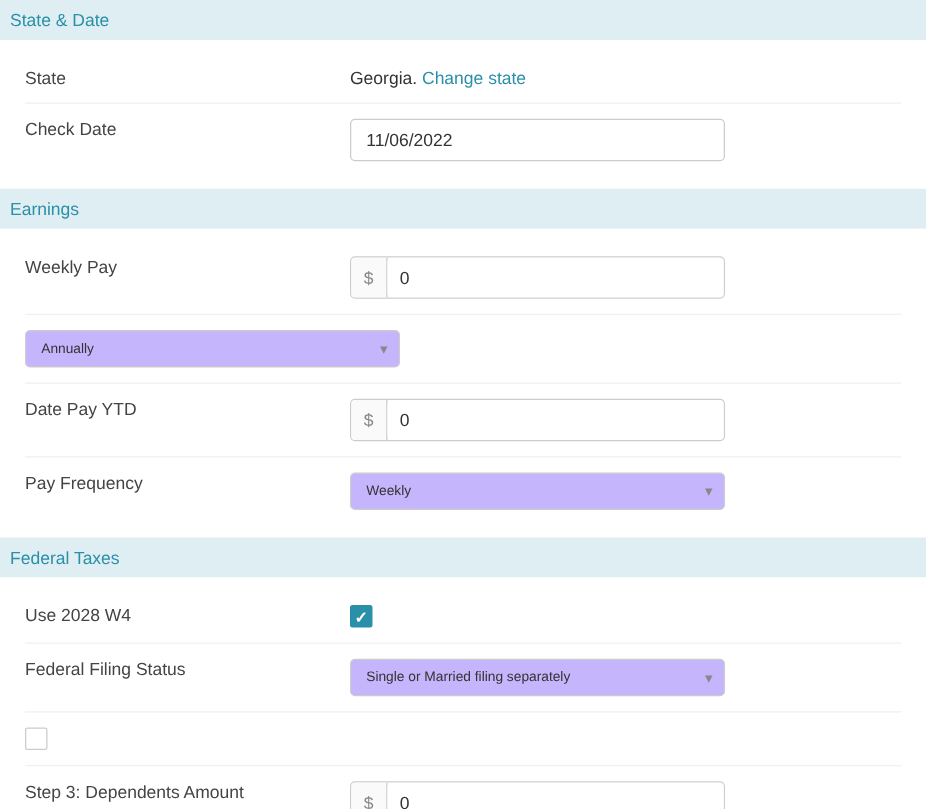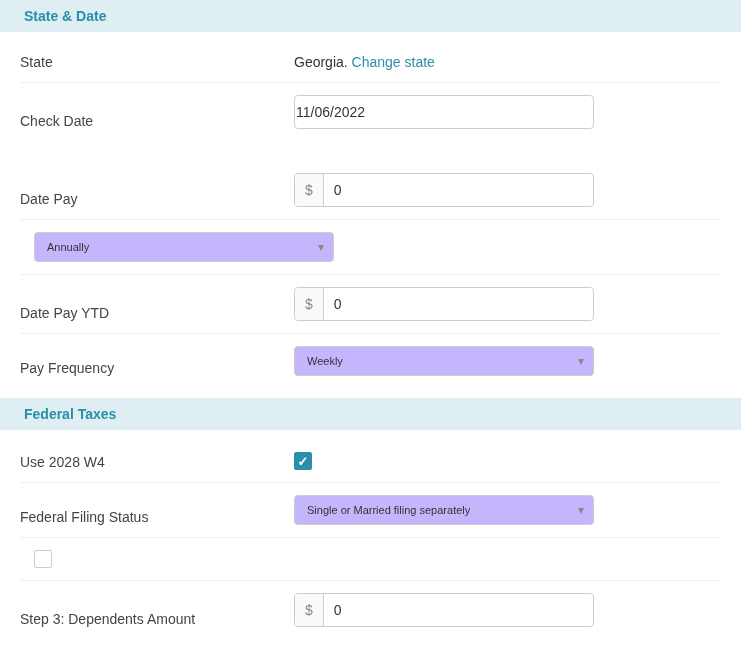--- a/index.html
+++ b/index.html
@@ -7,58 +7,57 @@
       font-family: -apple-system, BlinkMacSystemFont, 'Segoe UI', sans-serif;
       font-size: 14px;
       background: #fff;
       color: #333;
       width: 741px;
       min-height: 647px;
     }
 
     .section-header {
       background: #deeef2;
-      padding: 8px 24px;
+      padding: 8px 8px;
       color: #2a8fa8;
       font-size: 14px;
-      font-weight: 700;
+      font-weight: 400;
     }
 
     .section-body {
       padding: 10px 20px;
       background: #fff;
     }
 
     .form-row {
       display: flex;
-      align-items: flex-end;
+      align-items: flex-start;
       padding: 12px 0;
       border-bottom: 1px solid #f0f0f0;
     }
 
     .form-row:last-child {
       border-bottom: none;
     }
 
     .form-label {
       width: 260px;
       color: #444;
       font-size: 14px;
       flex-shrink: 0;
     }
 
     .form-control-wrap {
       flex: 1;
-      margin-left: 14px;
     }
 
     input[type="text"], input[type="date"] {
       width: 100%;
       max-width: 300px;
-      padding: 8px 1px;
+      padding: 8px 12px;
       border: 1px solid #ccc;
       border-radius: 4px;
       font-size: 14px;
       color: #333;
       outline: none;
     }
 
     .input-with-prefix {
       display: flex;
       align-items: center;
@@ -170,24 +169,25 @@
     <div class="form-row">
       <div class="form-label">Check Date</div>
       <div class="form-control-wrap">
         <input type="text" value="11/06/2022" style="">
       </div>
     </div>
   </div>
 </div>
 
 <div>
+  <div class="section-header">Earnings</div>
   <div class="section-body">
 
     <div class="form-row">
-      <div class="form-label">Date Pay</div>
+      <div class="form-label">Weekly Pay</div>
       <div class="form-control-wrap">
         <div class="input-with-prefix">
           <span class="input-prefix">$</span>
           <input type="text" value="0" style="">
         </div>
       </div>
     </div>
 
     <div class="form-row">
       <div class="form-control-wrap">

